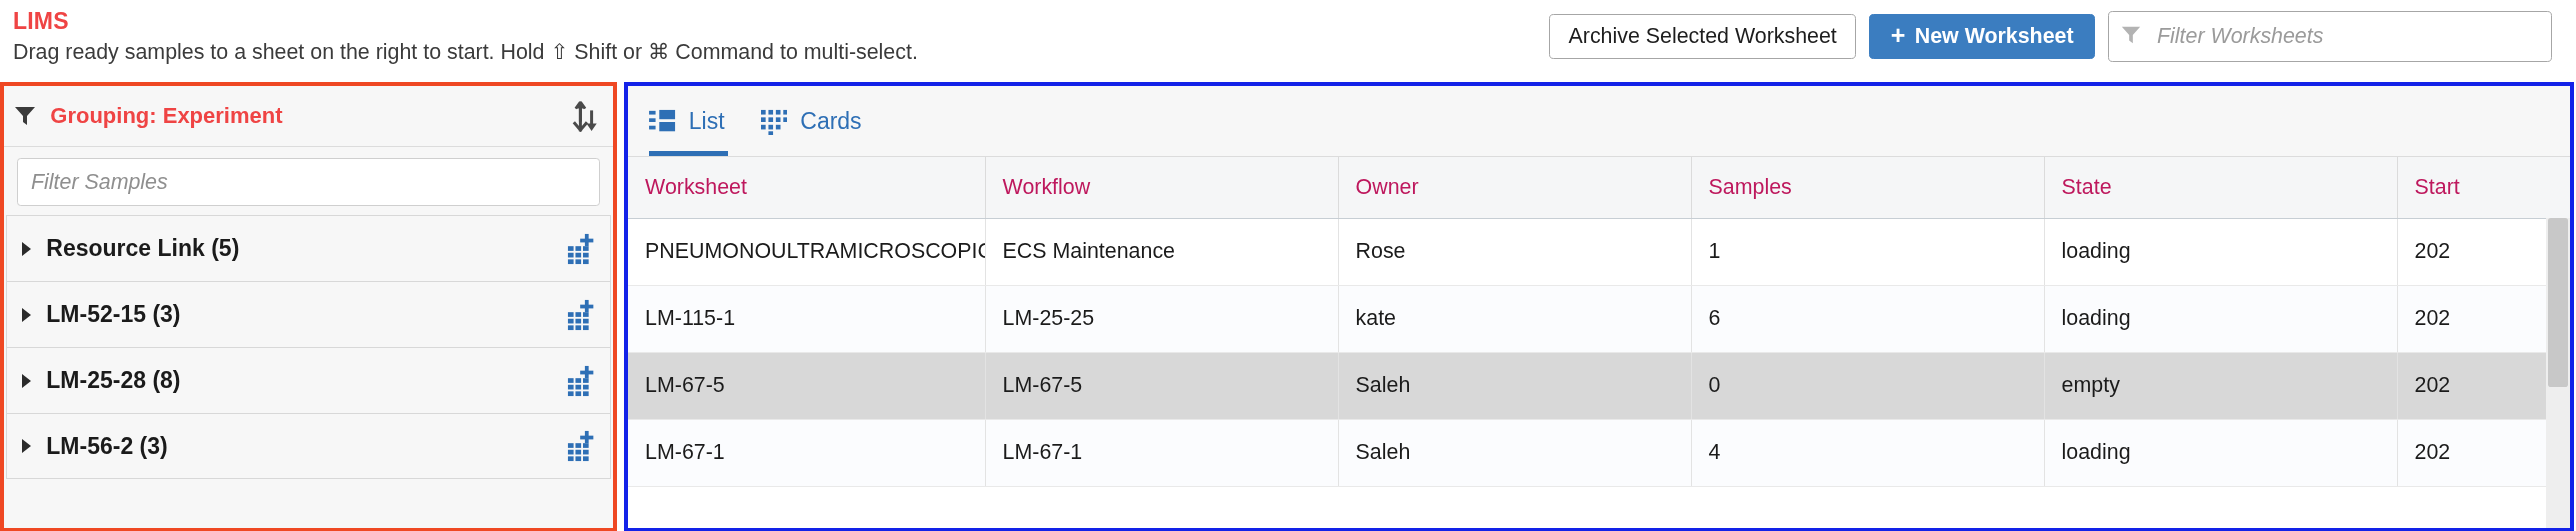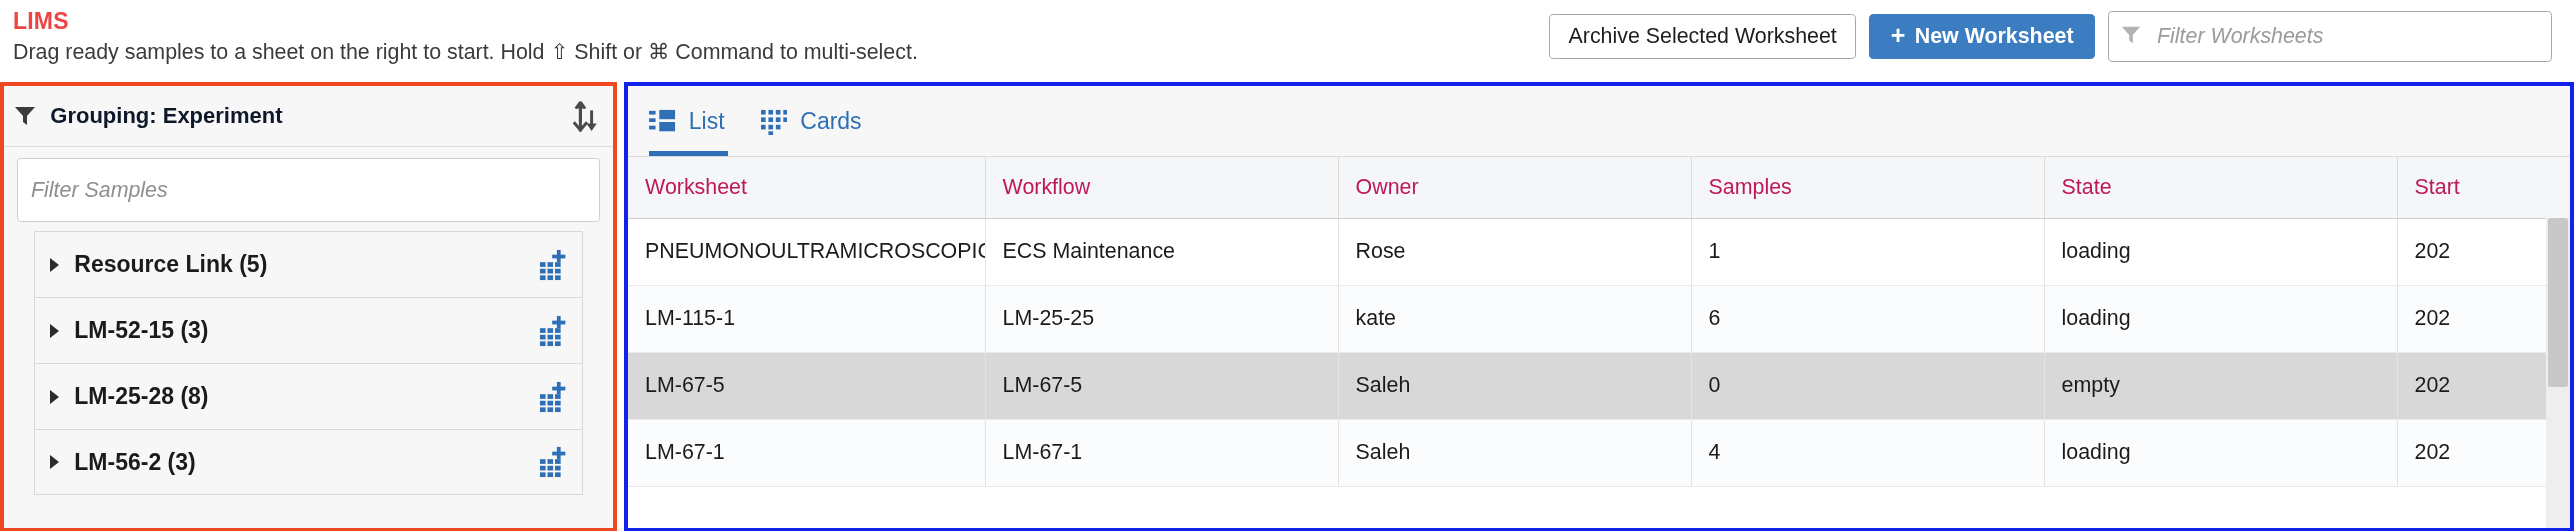--- a/index.html
+++ b/index.html
@@ -125,42 +125,42 @@
     background: #f7f7f7;
   }
   #grouping-filter-icon {
     width: 24px; height: 24px;
     margin-right: 13px;
     flex: 0 0 24px;
   }
   #grouping-label {
     font-size: 22px;
     font-weight: bold;
-    color: #0f172a;
+    color: #ef4444;
     flex: 1;
   }
   #sort-toggle-icon { width: 28px; height: 32px; cursor: pointer; flex: 0 0 28px; }
 
   #filter-samples-wrap { padding: 11px 13px 9.3px 13px; }
   #filter-samples-input {
     width: 100%;
-    height: 64px;
+    height: 48px;
     border: 0.9px solid #cfcfcf;
     border-radius: 3.7px;
     background: #ffffff;
     font-size: 21.4px;
     font-style: italic;
     font-family: "Liberation Sans", sans-serif;
     color: #222;
     padding: 0 13px;
     outline: none;
   }
   #filter-samples-input::placeholder { color: #8f8f8f; font-style: italic; }
 
-  #sample-group-list { padding: 0 30px; }
+  #sample-group-list { padding: 0 2px; }
   .sample-group-item {
     height: 66px;
     background: #f7f7f7;
     border: 0.9px solid #d8d8d8;
     border-bottom: none;
     display: flex;
     align-items: center;
     padding: 0 11px 0 15px;
     cursor: pointer;
   }

